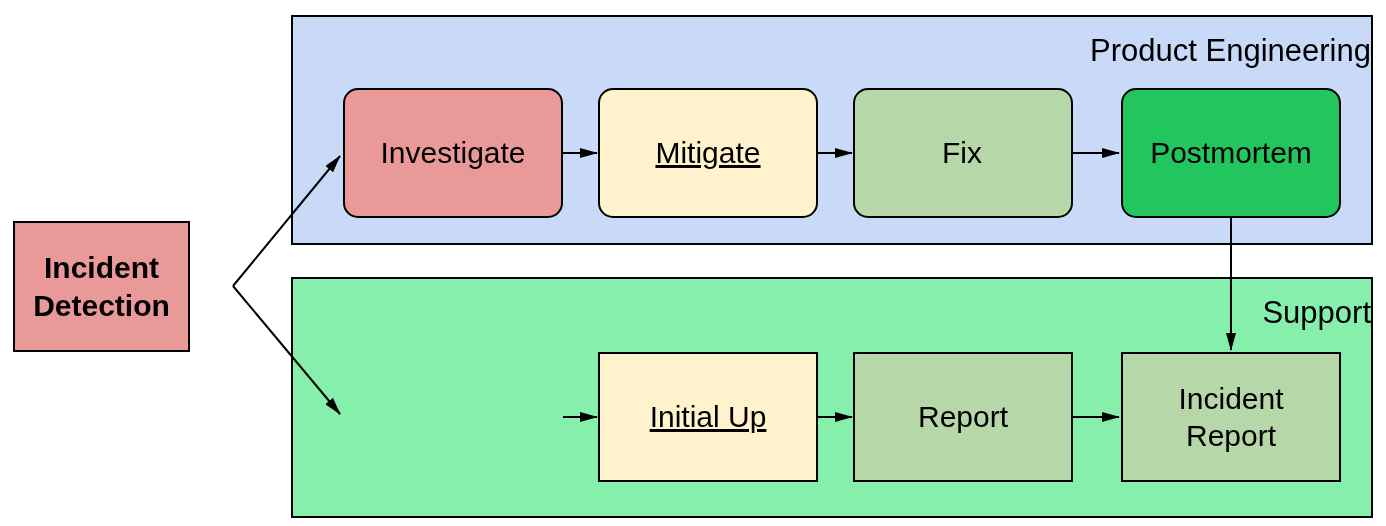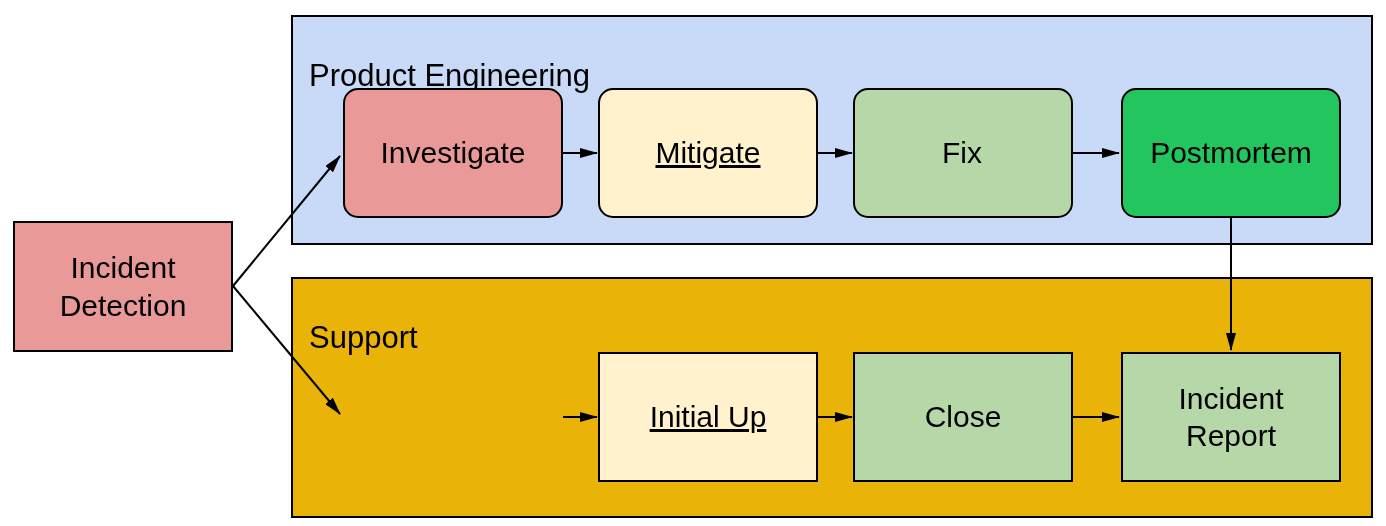--- a/index.html
+++ b/index.html
@@ -20,43 +20,43 @@
     overflow: hidden;
   }
   .lane {
     position: absolute;
     background: var(--lane-fill);
     border: 2px solid var(--border);
   }
   .lane-top { left: 291px; top: 15px; width: 1082px; height: 230px; }
   .lane-bottom { left: 291px; top: 277px; width: 1082px; height: 241px; }
   .lane-title {
-    margin: 16px;
-    padding-top: 25px;
-    text-align: left;
+    margin: 0;
+    padding-top: 16px;
+    text-align: right;
     font-size: 31px;
     font-weight: normal;
     line-height: 1.15;
   }
   .node {
     position: absolute;
     width: 220px;
     height: 130px;
     border: 2px solid var(--border);
     display: flex;
     align-items: center;
     justify-content: center;
     text-align: center;
     font-size: 30px;
     line-height: 1.25;
     padding: 0 8px;
   }
   .start-node {
     left: 13px; top: 221px;
-    width: 220px; height: 131px;
+    width: 177px; height: 131px; font-weight: bold;
   }
   .lane-top .node { top: 71px; border-radius: 15px; }
   .lane-bottom .node { top: 73px; }
   .pos-1 { left: 50px; }
   .pos-2 { left: 305px; text-decoration: underline; }
   .pos-3 { left: 560px; }
   .pos-4 { left: 828px; }
   .edges-layer {
     position: absolute;
     left: 0; top: 0;
@@ -86,27 +86,27 @@
       <span>Mitigate</span>
     </div>
     <div class="node pos-3" style="background-color: rgb(182, 215, 168); padding-left: 6px;">
       <span>Fix</span>
     </div>
     <div class="node pos-4" style="background-color: #22c55e;">
       <span>Postmortem</span>
     </div>
   </section>
 
-  <section class="lane lane-bottom" style="background-color: #eab308;">
+  <section class="lane lane-bottom" style="background-color: #86efac;">
     <h2 class="lane-title">Support</h2>
     <div class="node pos-2" style="background-color: rgb(255, 242, 204);">
       <span>Initial Up</span>
     </div>
     <div class="node pos-3" style="background-color: rgb(182, 215, 168);">
-      <span>Close</span>
+      <span>Report</span>
     </div>
     <div class="node pos-4" style="background-color: rgb(182, 215, 168);">
       <span>Incident Report</span>
     </div>
   </section>
 
   <svg class="edges-layer" width="1386" height="526" viewBox="0 0 1386 526" xmlns="http://www.w3.org/2000/svg">
     <defs>
       <marker id="arrowhead" viewBox="0 0 18 10" markerWidth="18" markerHeight="10" refX="17" refY="5" orient="auto" markerUnits="userSpaceOnUse">
         <path d="M0,0 L18,5 L0,10 Z"></path>

